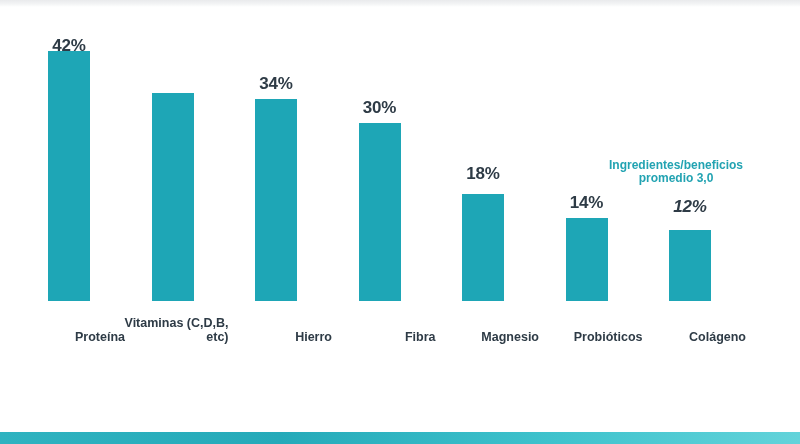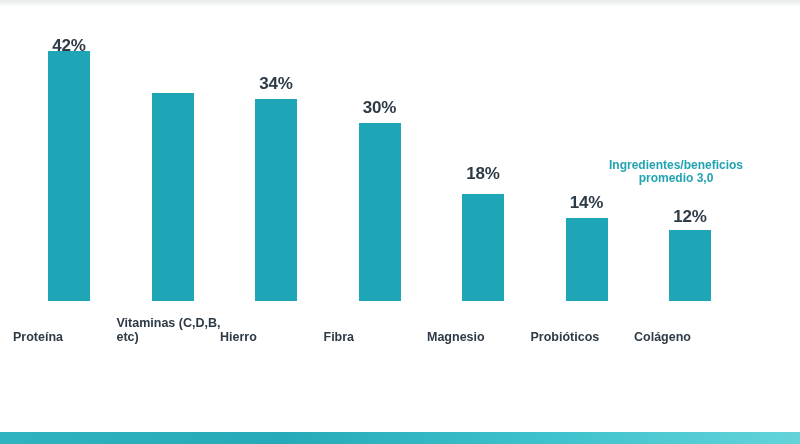--- a/index.html
+++ b/index.html
@@ -62,21 +62,21 @@
     left: 29px;
     width: 42px;
     background: #1ea6b6;
     bottom: 51px;
   }
   .bar-label {
     position: absolute;
     bottom: 8px;
     left: -6px;
     width: 112px;
-    text-align: left;
+    text-align: right;
     font-size: 12.5px;
     font-weight: bold;
     color: #2e3b46;
     line-height: 14px;
   }
 
   
   #avg-annotation {
     position: absolute;
     left: 588px;
@@ -129,21 +129,21 @@
         <div class="bar-value" style="bottom: 168px;">18%</div>
         <div class="bar-label"><span>Magnesio</span></div>
       </div>
       <div class="bar-group" style="left: 536.5px;">
         <div class="bar-rect" style="height: 83.3px; background: rgb(30, 166, 182);"></div>
         <div class="bar-value" style="bottom: 139.3px;">14%</div>
         <div class="bar-label"><span>Probióticos</span></div>
       </div>
       <div class="bar-group" style="left: 640px;">
         <div class="bar-rect" style="height: 71.4px; background: rgb(30, 166, 182);"></div>
-        <div class="bar-value" style="bottom: 125px;">12%</div>
+        <div class="bar-value" style="bottom: 135px; font-style: italic;">12%</div>
         <div class="bar-label"><span>Colágeno</span></div>
       </div>
     </div>
 
   <div id="avg-annotation">
     <span>Ingredientes/beneficios</span><br>
     <span>promedio 3,0</span>
   </div>
 
   <div id="footer">

